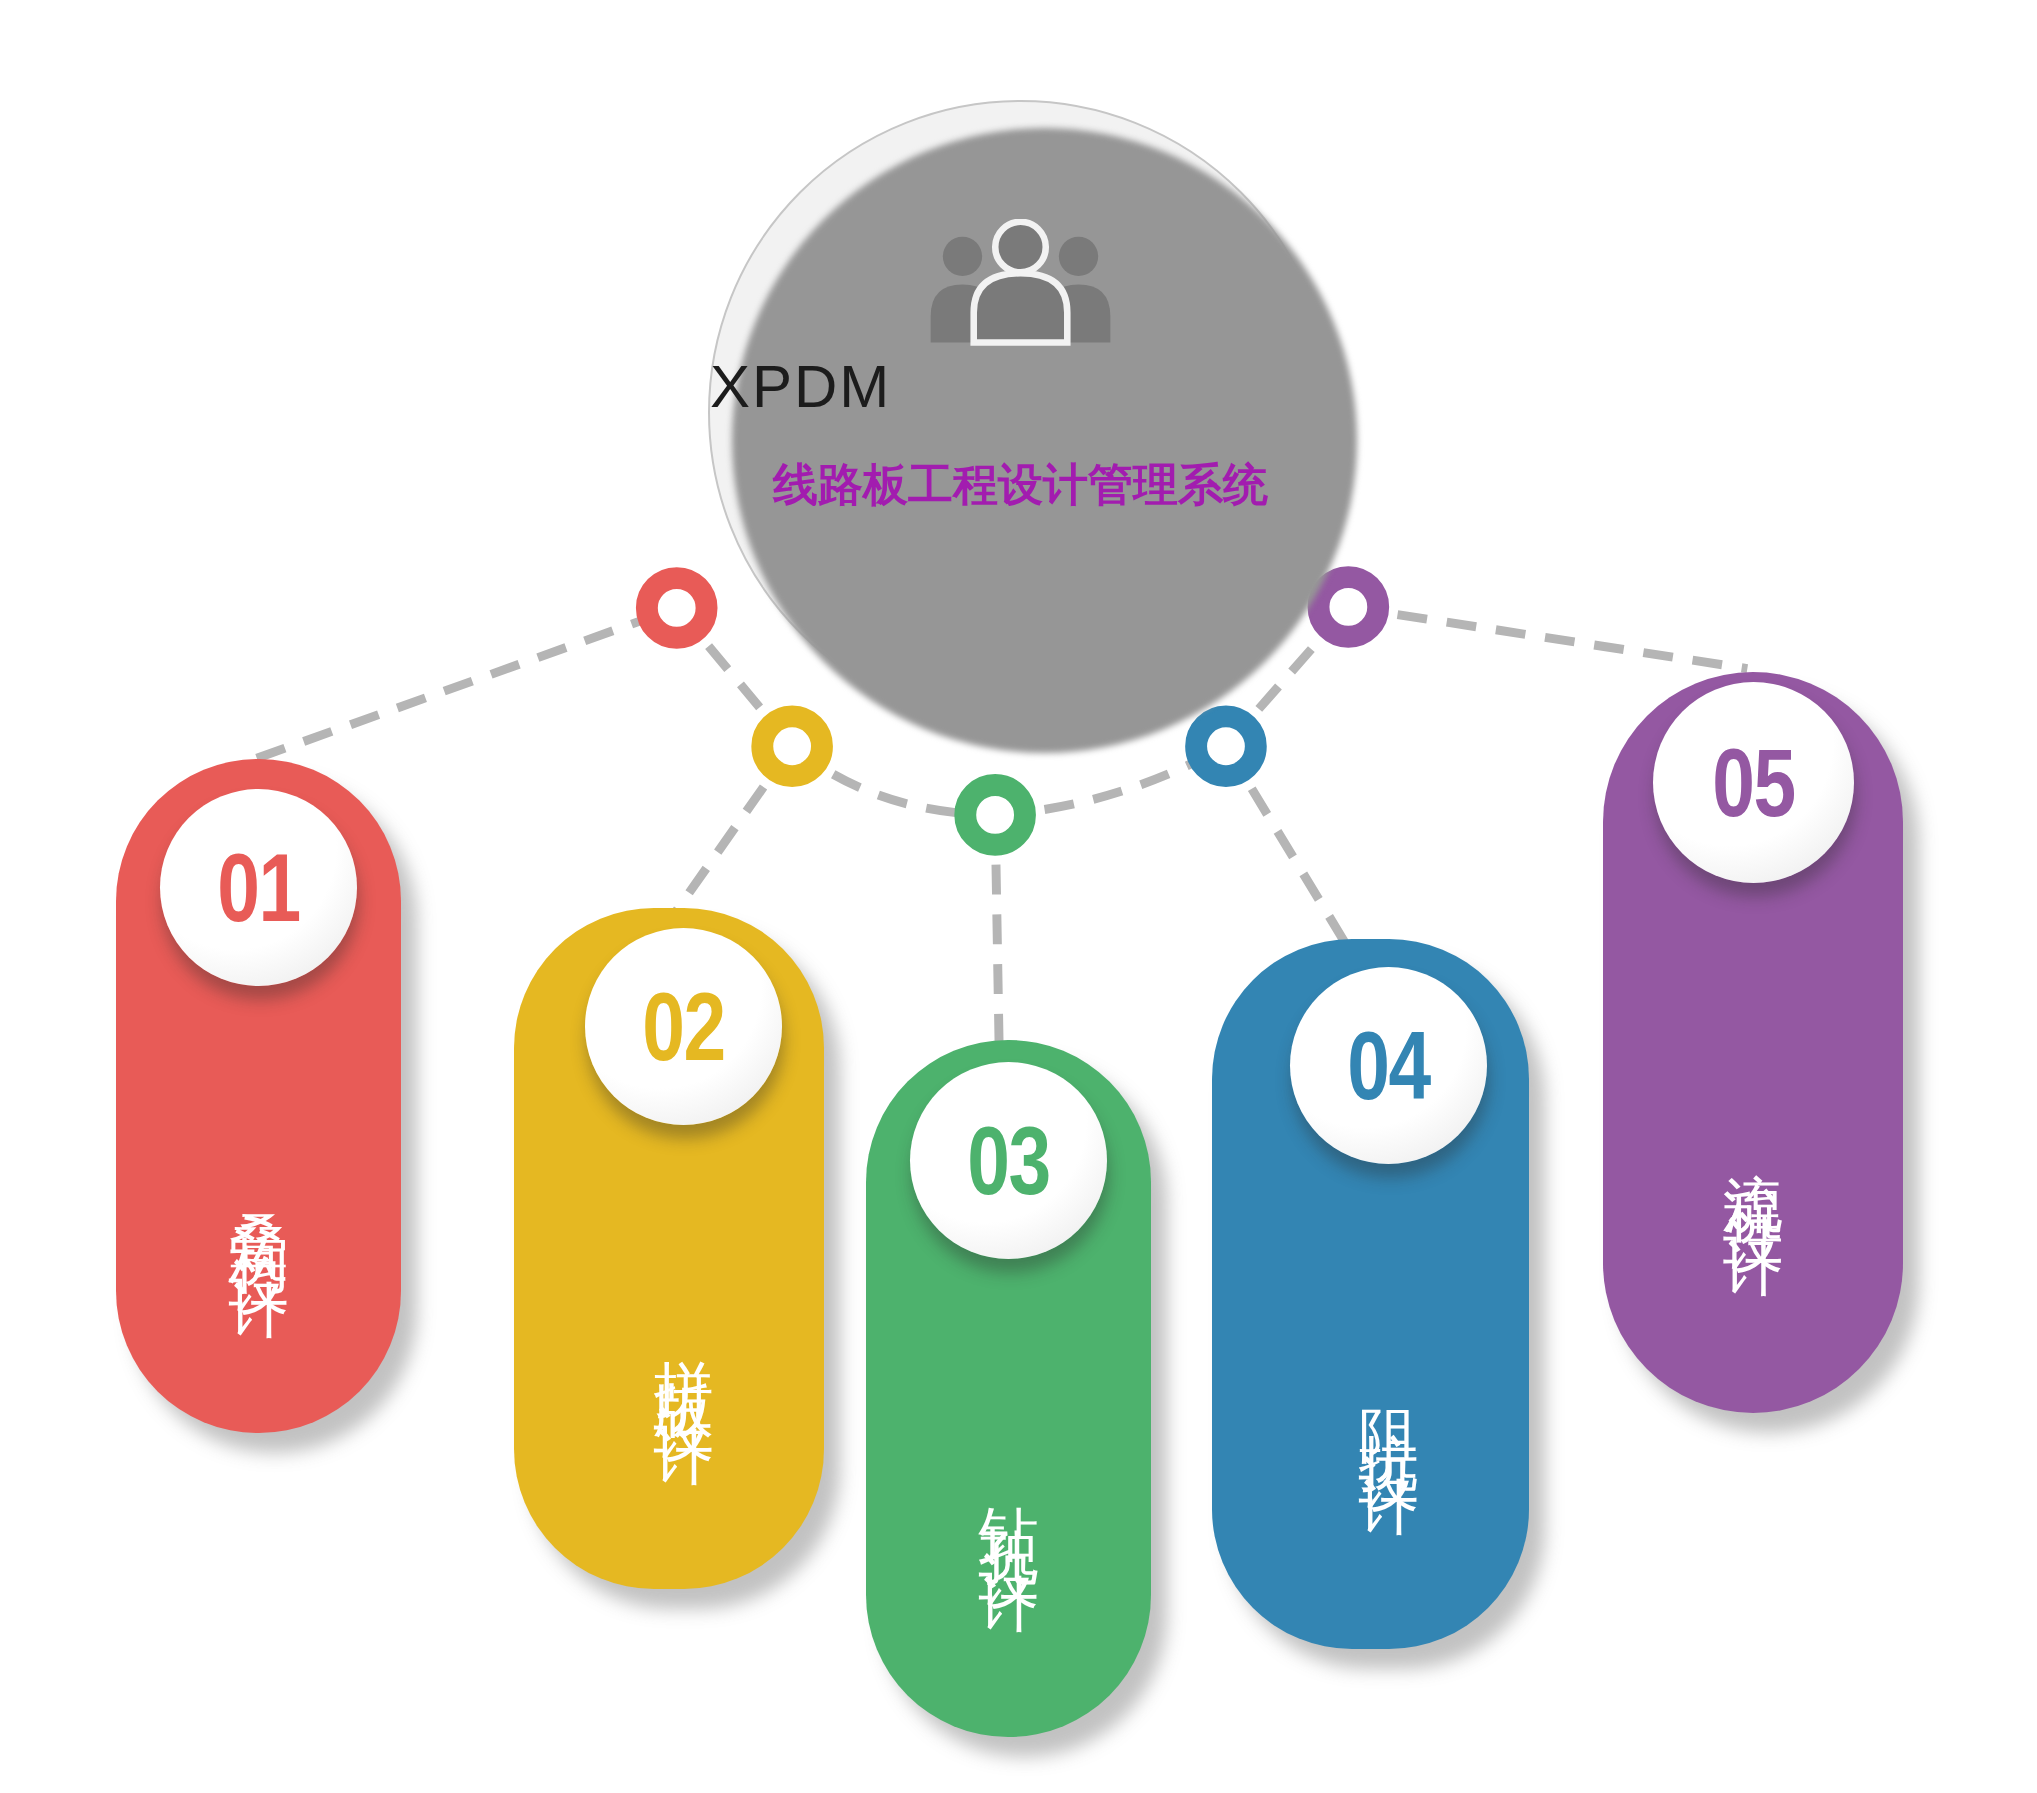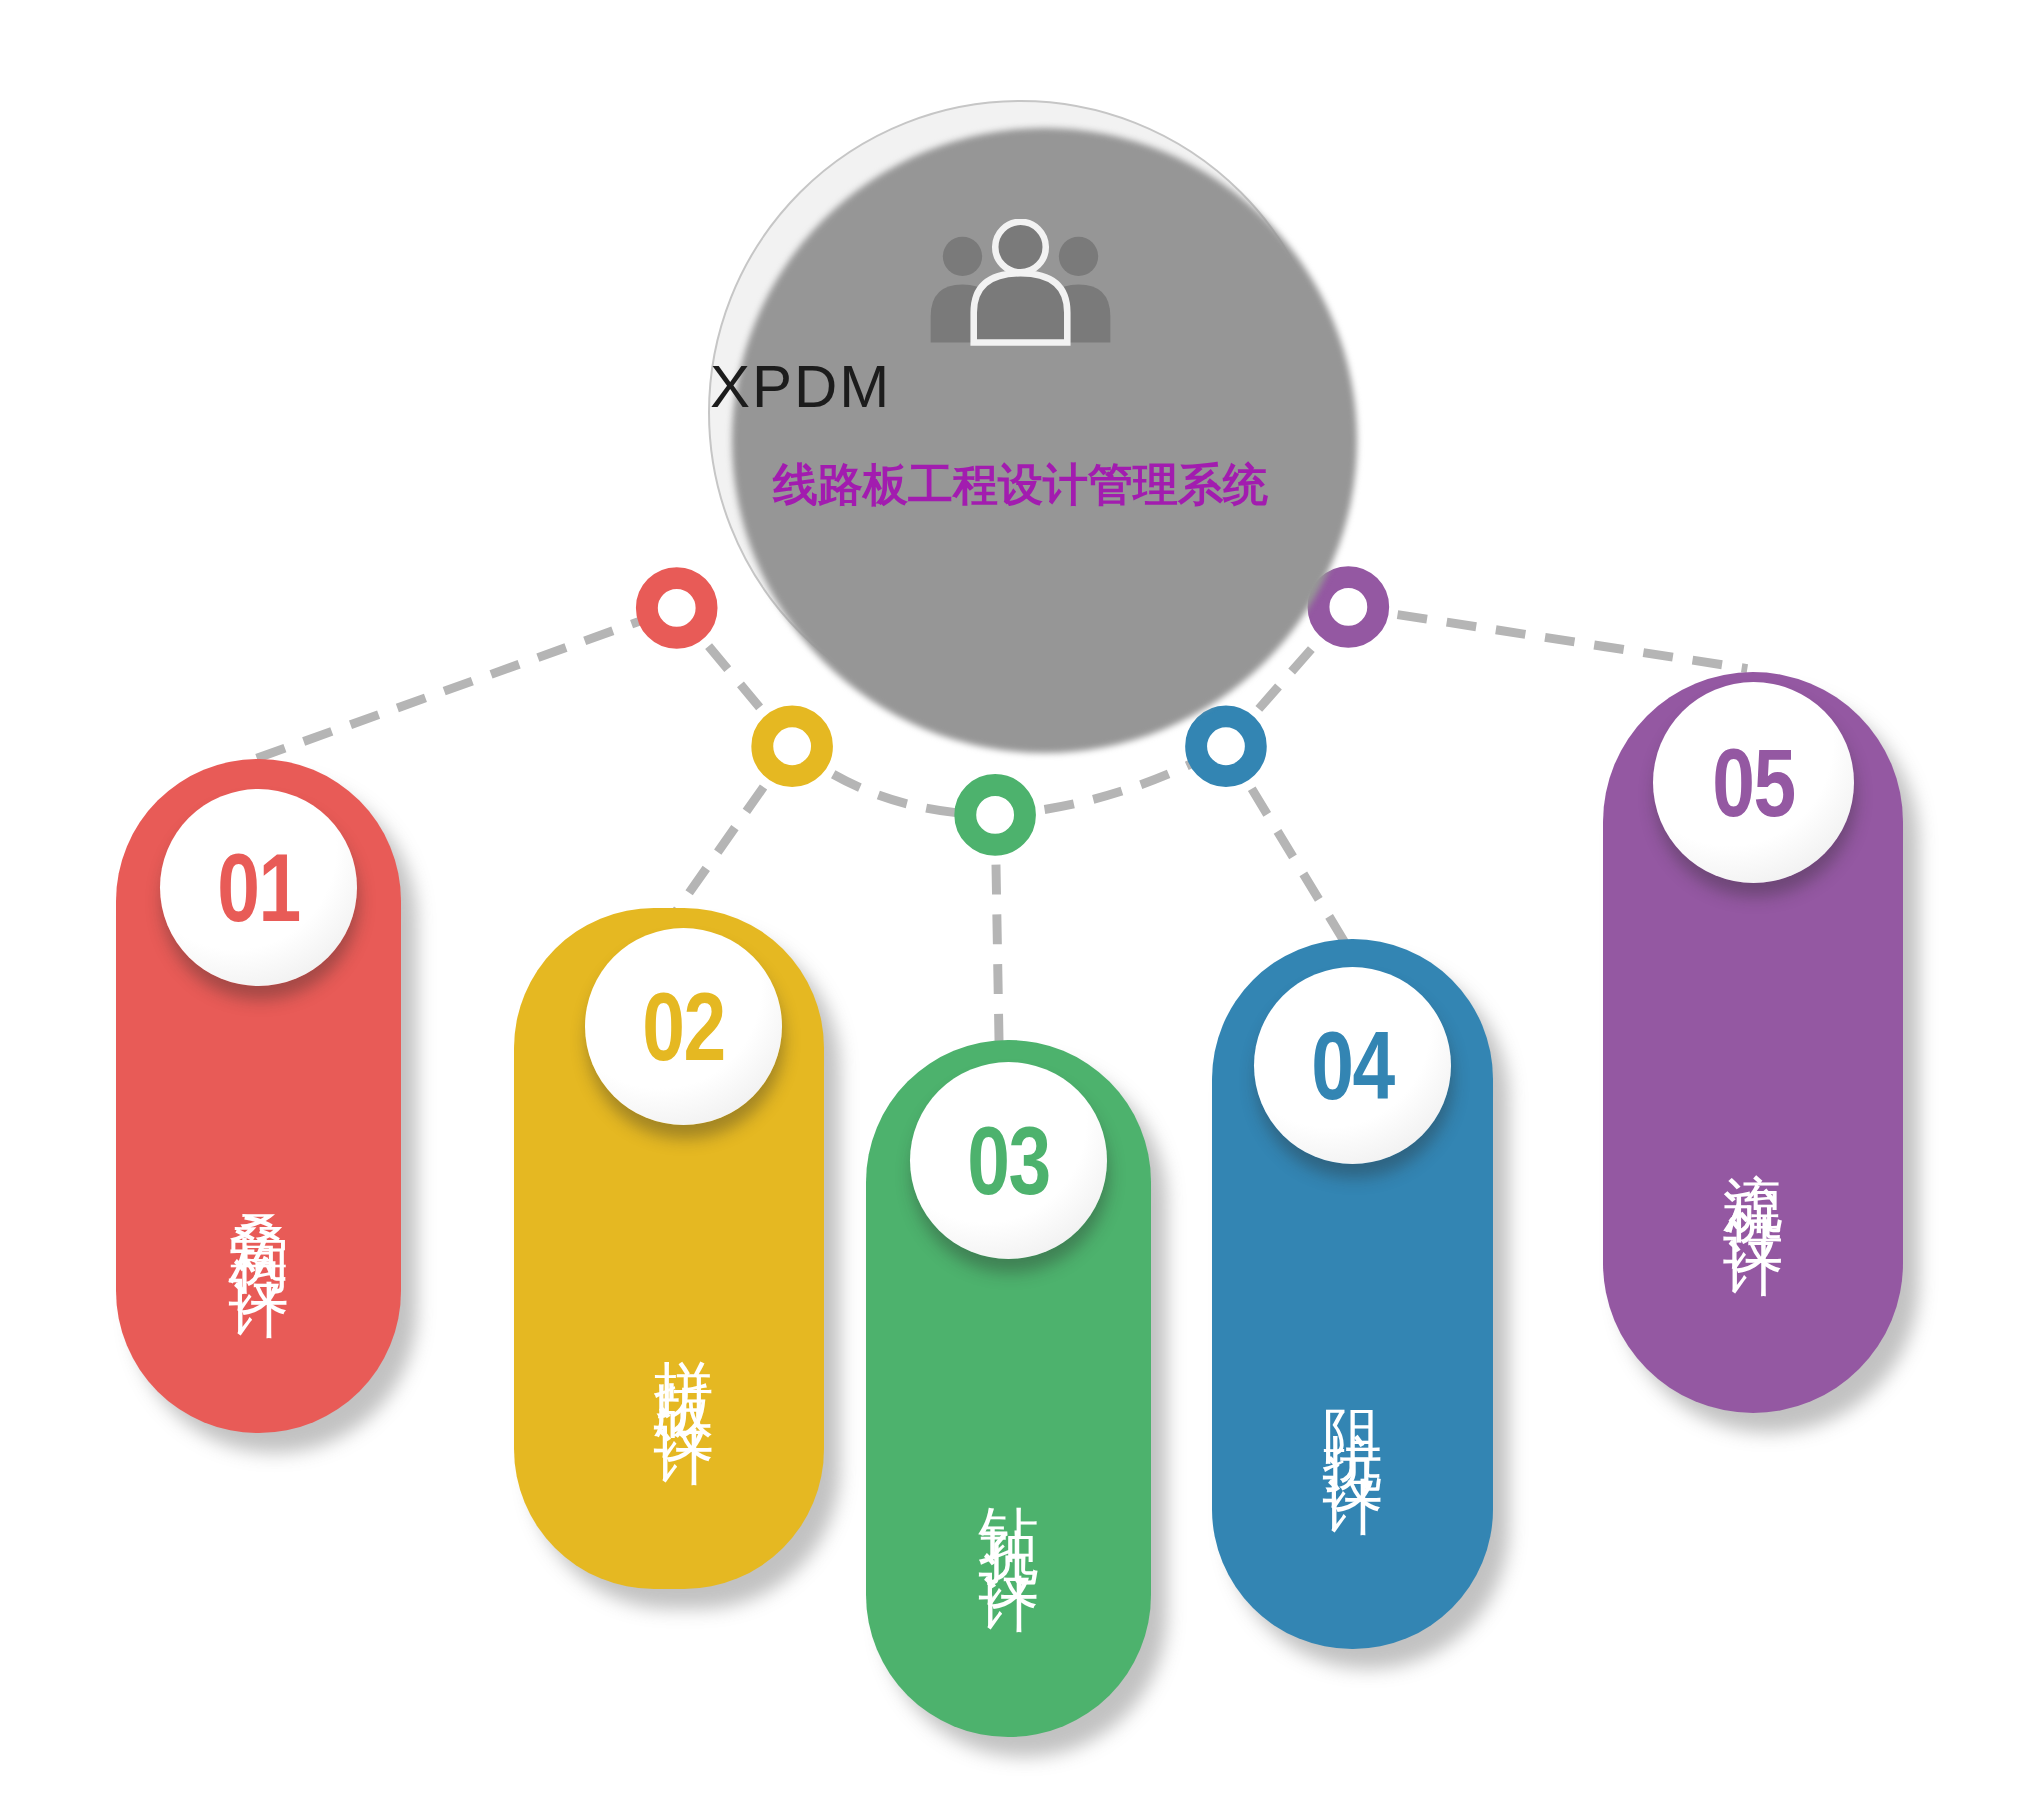--- a/index.html
+++ b/index.html
@@ -104,21 +104,21 @@
 
 <div class="pill pos-3" style="background-color: rgb(77, 178, 109); gap: 12px;">
   <div class="pill-badge">
     <span class="pill-number" style="color: rgb(77, 178, 109);">03</span>
   </div>
   <div class="pill-body">
     <span class="pill-label" style="color: rgb(255, 255, 255);">钻孔设计</span>
   </div>
 </div>
 
-<div class="pill pos-4" style="background-color: rgb(51, 133, 179);">
+<div class="pill pos-4" style="background-color: rgb(51, 133, 179); padding-left: 36px;">
   <div class="pill-badge">
     <span class="pill-number" style="color: rgb(51, 133, 179);">04</span>
   </div>
   <div class="pill-body">
     <span class="pill-label" style="color: rgb(255, 255, 255);">阻抗设计</span>
   </div>
 </div>
 
 <div class="pill pos-5" style="background-color: rgb(148, 88, 162);">
   <div class="pill-badge">

